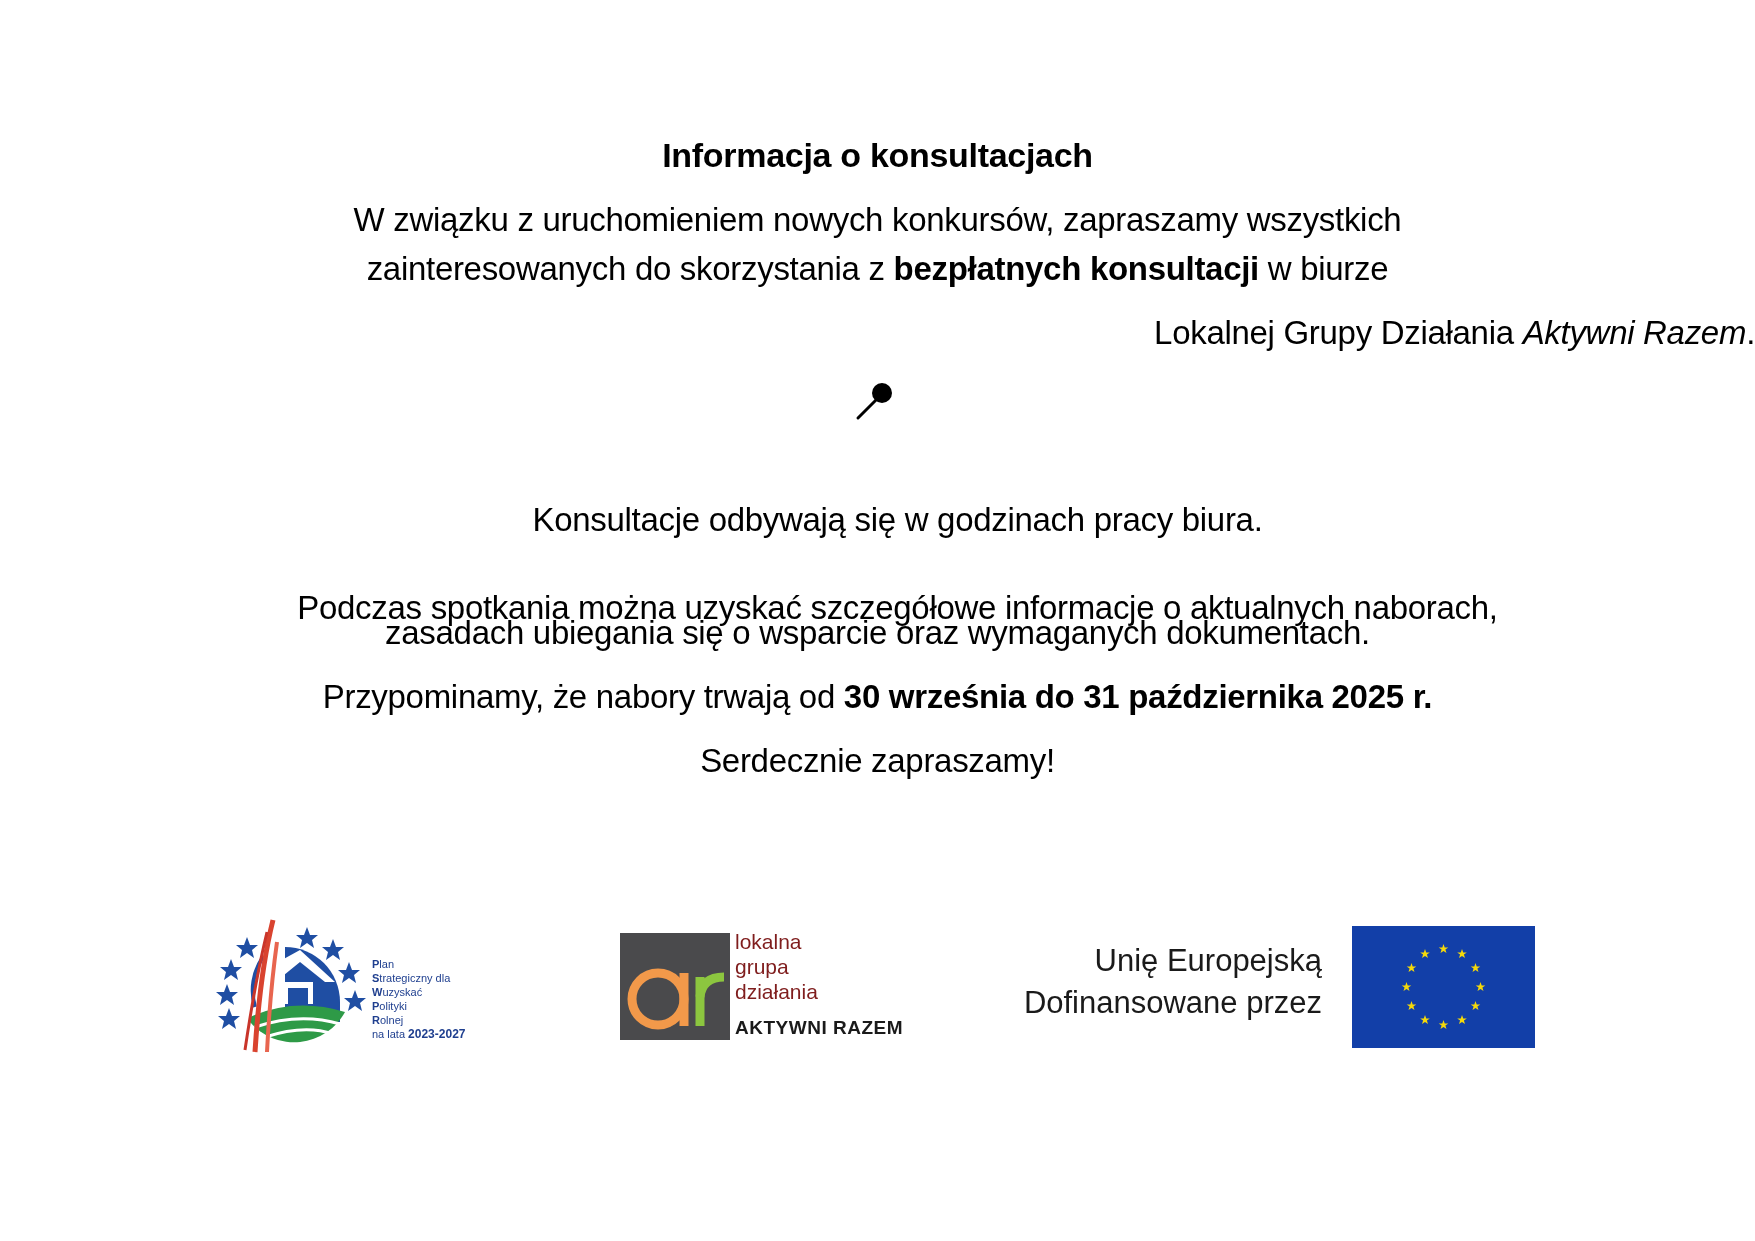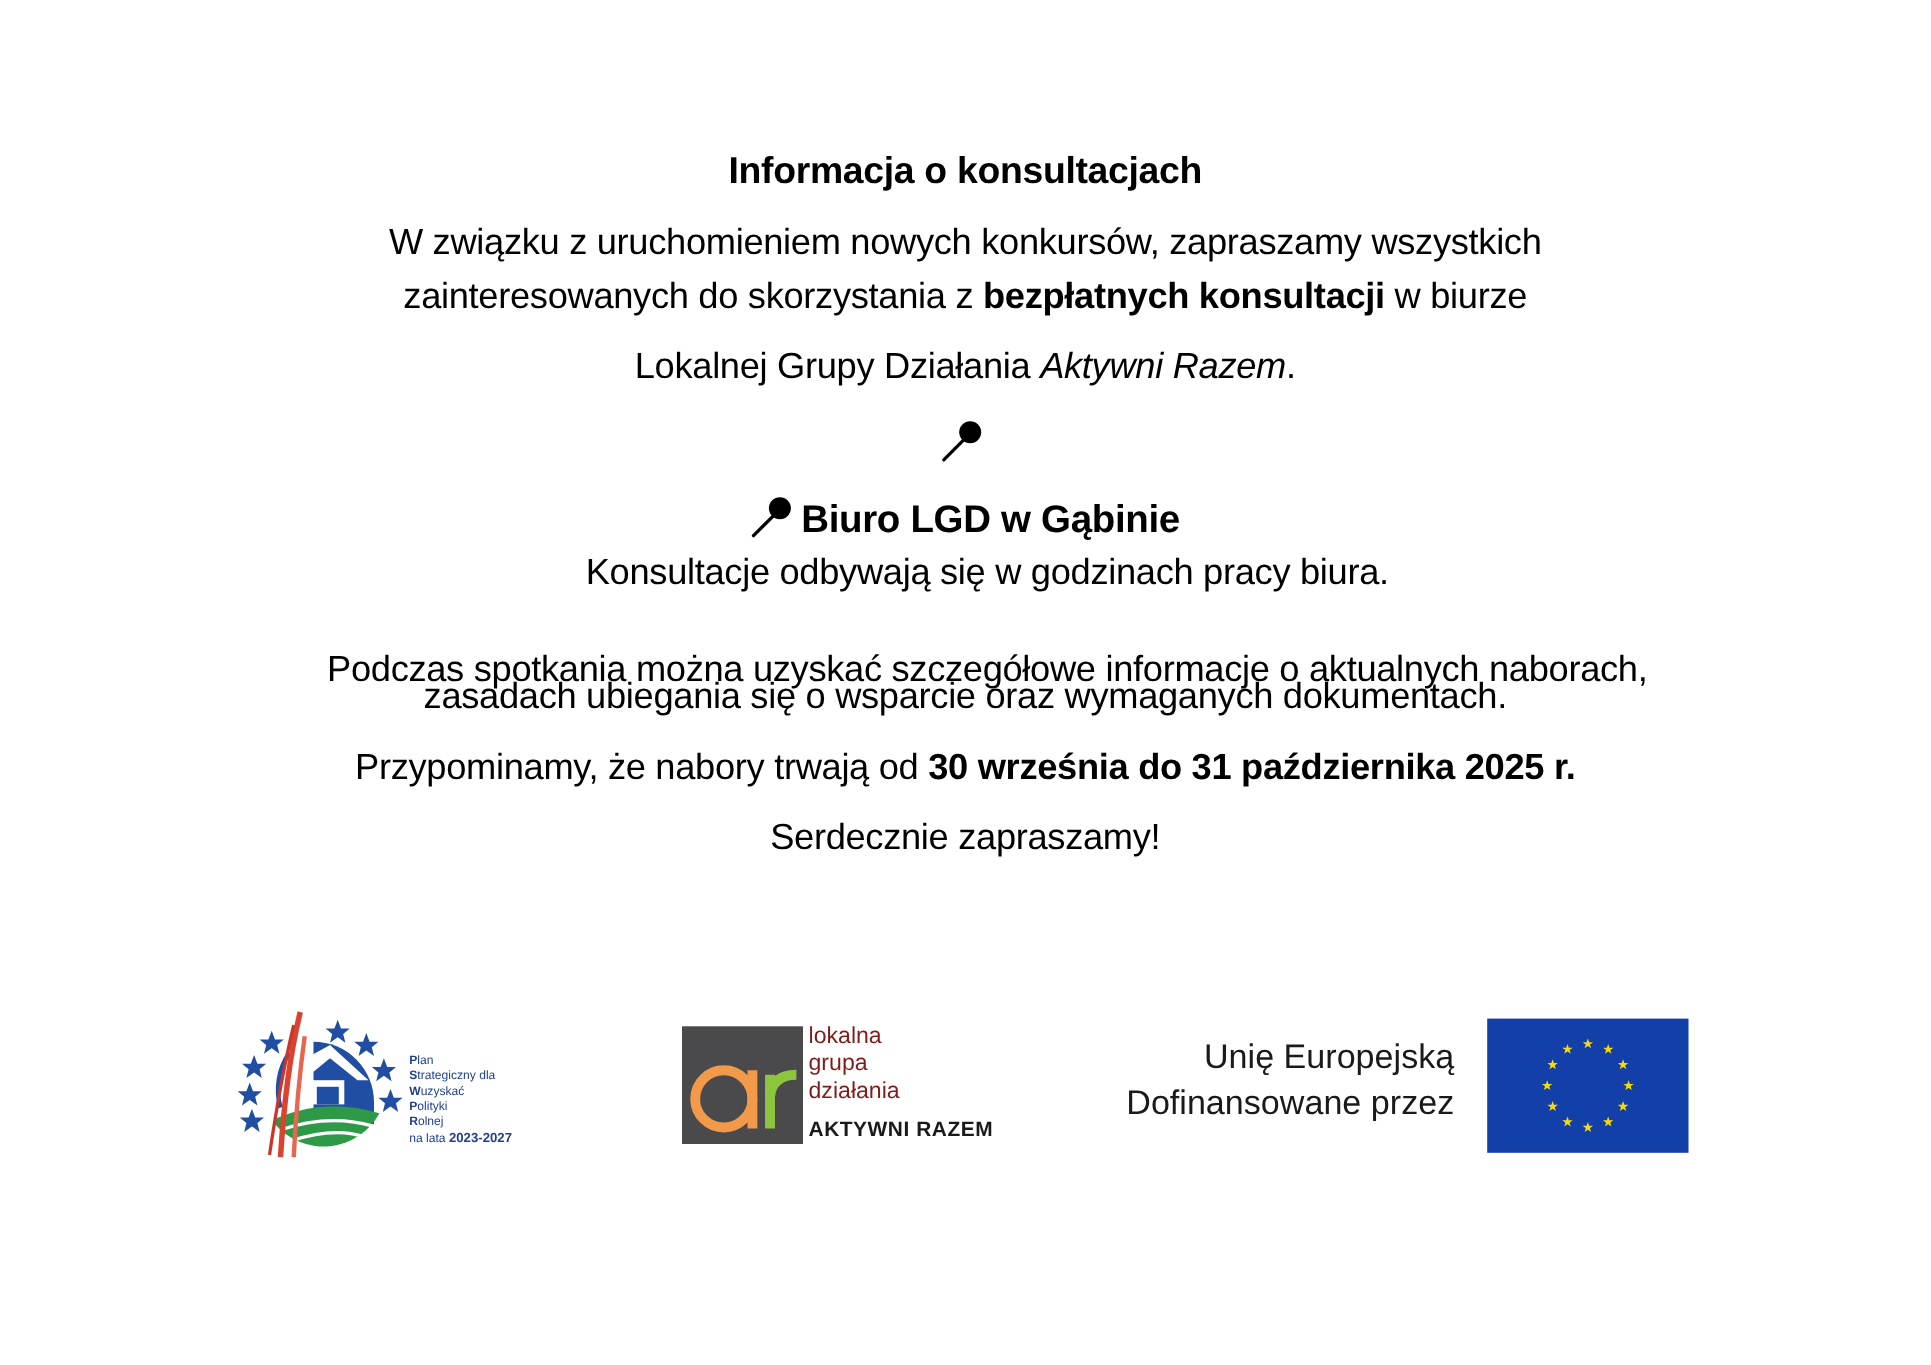--- a/index.html
+++ b/index.html
@@ -128,37 +128,31 @@
 <div class="page">
 
   <div class="line title" style="top:135px;">Informacja o konsultacjach</div>
 
   <div class="line" style="top:200px;">W związku z uruchomieniem nowych konkursów, zapraszamy wszystkich</div>
 
   <div class="line" style="top:249px;">
     <span>zainteresowanych do skorzystania z </span><b>bezpłatnych konsultacji</b><span> w biurze</span>
   </div>
 
-  <div class="line" style="top:313px;">
+  <div class="line" style="top:313px;text-align:right;">
     <span>Lokalnej Grupy Działania </span><i>Aktywni Razem</i><span>.</span>
   </div>
 
   <div class="line office" style="top:381px;">
     <svg class="pin" viewBox="0 0 40 40">
       <line x1="3" y1="37" x2="22" y2="18" stroke="#000" stroke-width="3" stroke-linecap="round"></line>
       <circle cx="27" cy="12" r="10" fill="#000"></circle>
     </svg>
   </div>
 
-  <div class="line office" style="top:450px;">
-    <svg class="pin" viewBox="0 0 40 40">
-      <line x1="3" y1="37" x2="22" y2="18" stroke="#000" stroke-width="3" stroke-linecap="round"></line>
-      <circle cx="27" cy="12" r="10" fill="#000"></circle>
-    </svg><span>Biuro LGD w Gąbinie</span>
-  </div>
 
   <div class="line" style="top:500px;padding-left:20px;">Konsultacje odbywają się w godzinach pracy biura.</div>
 
   <div class="line" style="top:588px;padding-left:20px;">Podczas spotkania można uzyskać szczegółowe informacje o aktualnych naborach,</div>
 
   <div class="line" style="top:613px;">zasadach ubiegania się o wsparcie oraz wymaganych dokumentach.</div>
 
   <div class="line" style="top:677px;">
     <span>Przypominamy, że nabory trwają od </span><b>30 września do 31 października 2025 r.</b>
   </div>

